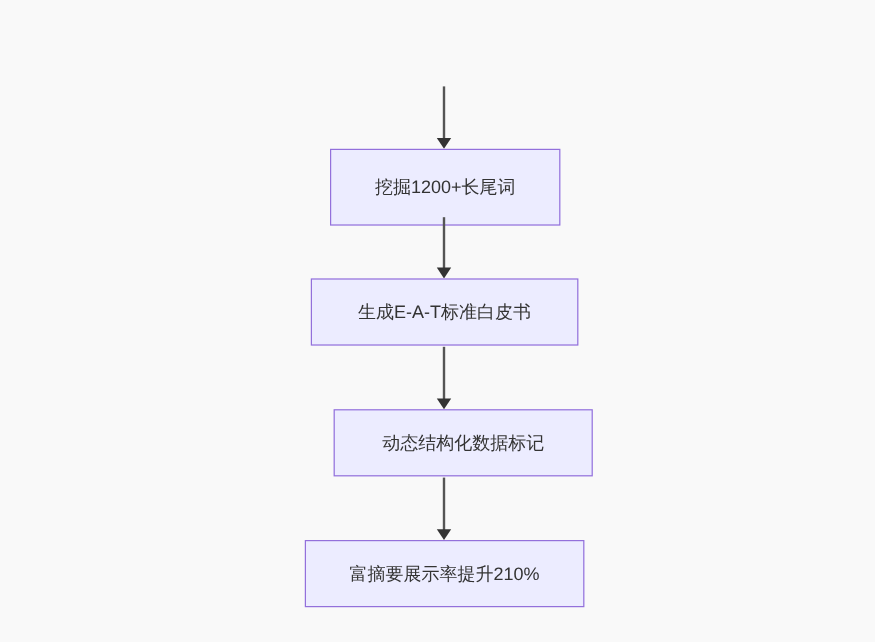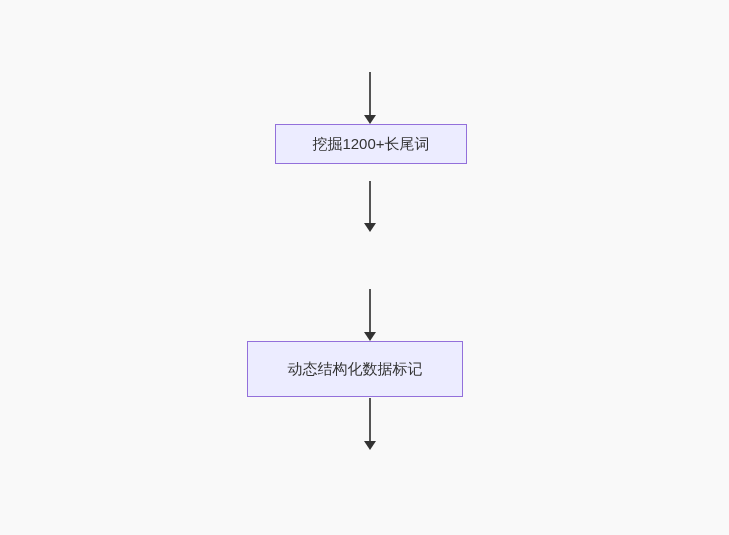--- a/index.html
+++ b/index.html
@@ -28,23 +28,23 @@
     align-items: center;
     justify-content: center;
     background: var(--node-fill);
     border: 1px solid var(--node-border);
     color: var(--text);
     font-size: 15px;
     text-align: center;
     white-space: nowrap;
   }
   .node-1 { left: 299px; top: 15px;  width: 144px; height: 56px; }
-  .node-2 { left: 275px; top: 124px; width: 192px; height: 40px; }
+  .node-2 { left: 275px; top: 124px; width: 192px; height: 64px; }
   .node-3 { left: 259px; top: 232px; width: 223px; height: 56px; }
-  .node-4 { left: 247px; top: 341px; width: 216px; height: 56px; }
+  .node-4 { left: 278px; top: 341px; width: 216px; height: 56px; }
   .node-5 { left: 254px; top: 450px; width: 233px; height: 56px; }
 
   .edge {
     position: absolute;
     left: 363px;      
     width: 14px;
   }
   .edge-1 { top: 72px;  height: 52px; }
   .edge-2 { top: 181px; height: 51px; }
   .edge-3 { top: 289px; height: 52px; }
@@ -82,29 +82,35 @@
 
   <div class="node node-2">
     <span>挖掘1200+长尾词</span>
   </div>
 
   <div class="edge edge-2">
     <div class="edge-line"></div>
     <div class="edge-arrowhead"></div>
   </div>
 
+  <div class="node node-3">
+    <span>生成E-A-T标准白皮书</span>
+  </div>
 
   <div class="edge edge-3">
     <div class="edge-line"></div>
     <div class="edge-arrowhead"></div>
   </div>
 
   <div class="node node-4">
     <span>动态结构化数据标记</span>
   </div>
 
   <div class="edge edge-4">
     <div class="edge-line"></div>
     <div class="edge-arrowhead"></div>
   </div>
 
+  <div class="node node-5">
+    <span>富摘要展示率提升210%</span>
+  </div>
 
 </div>
 
 </body></html>

